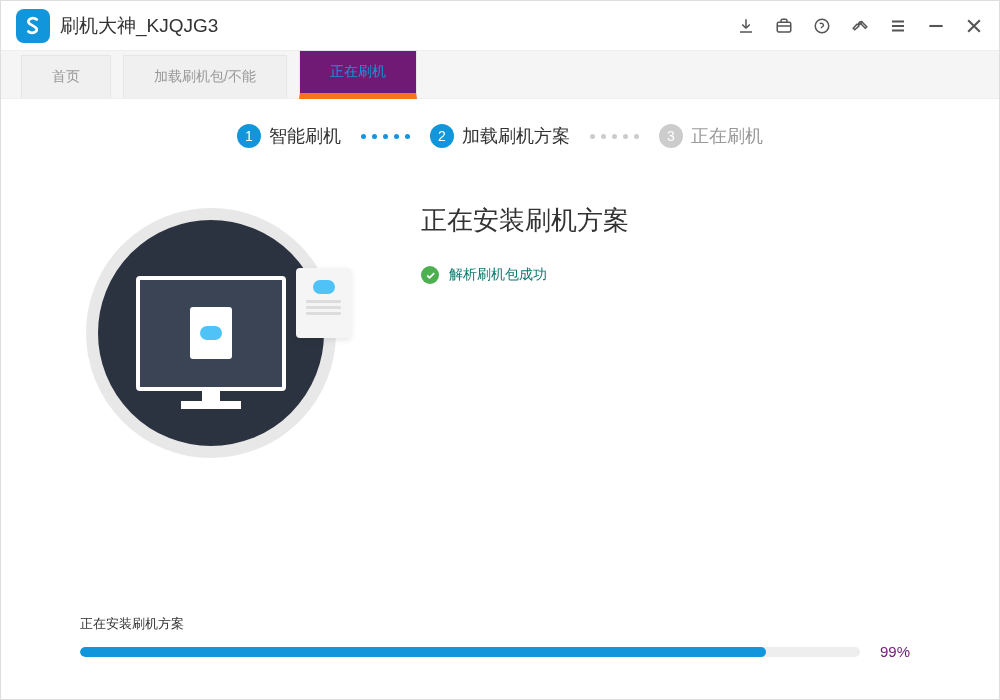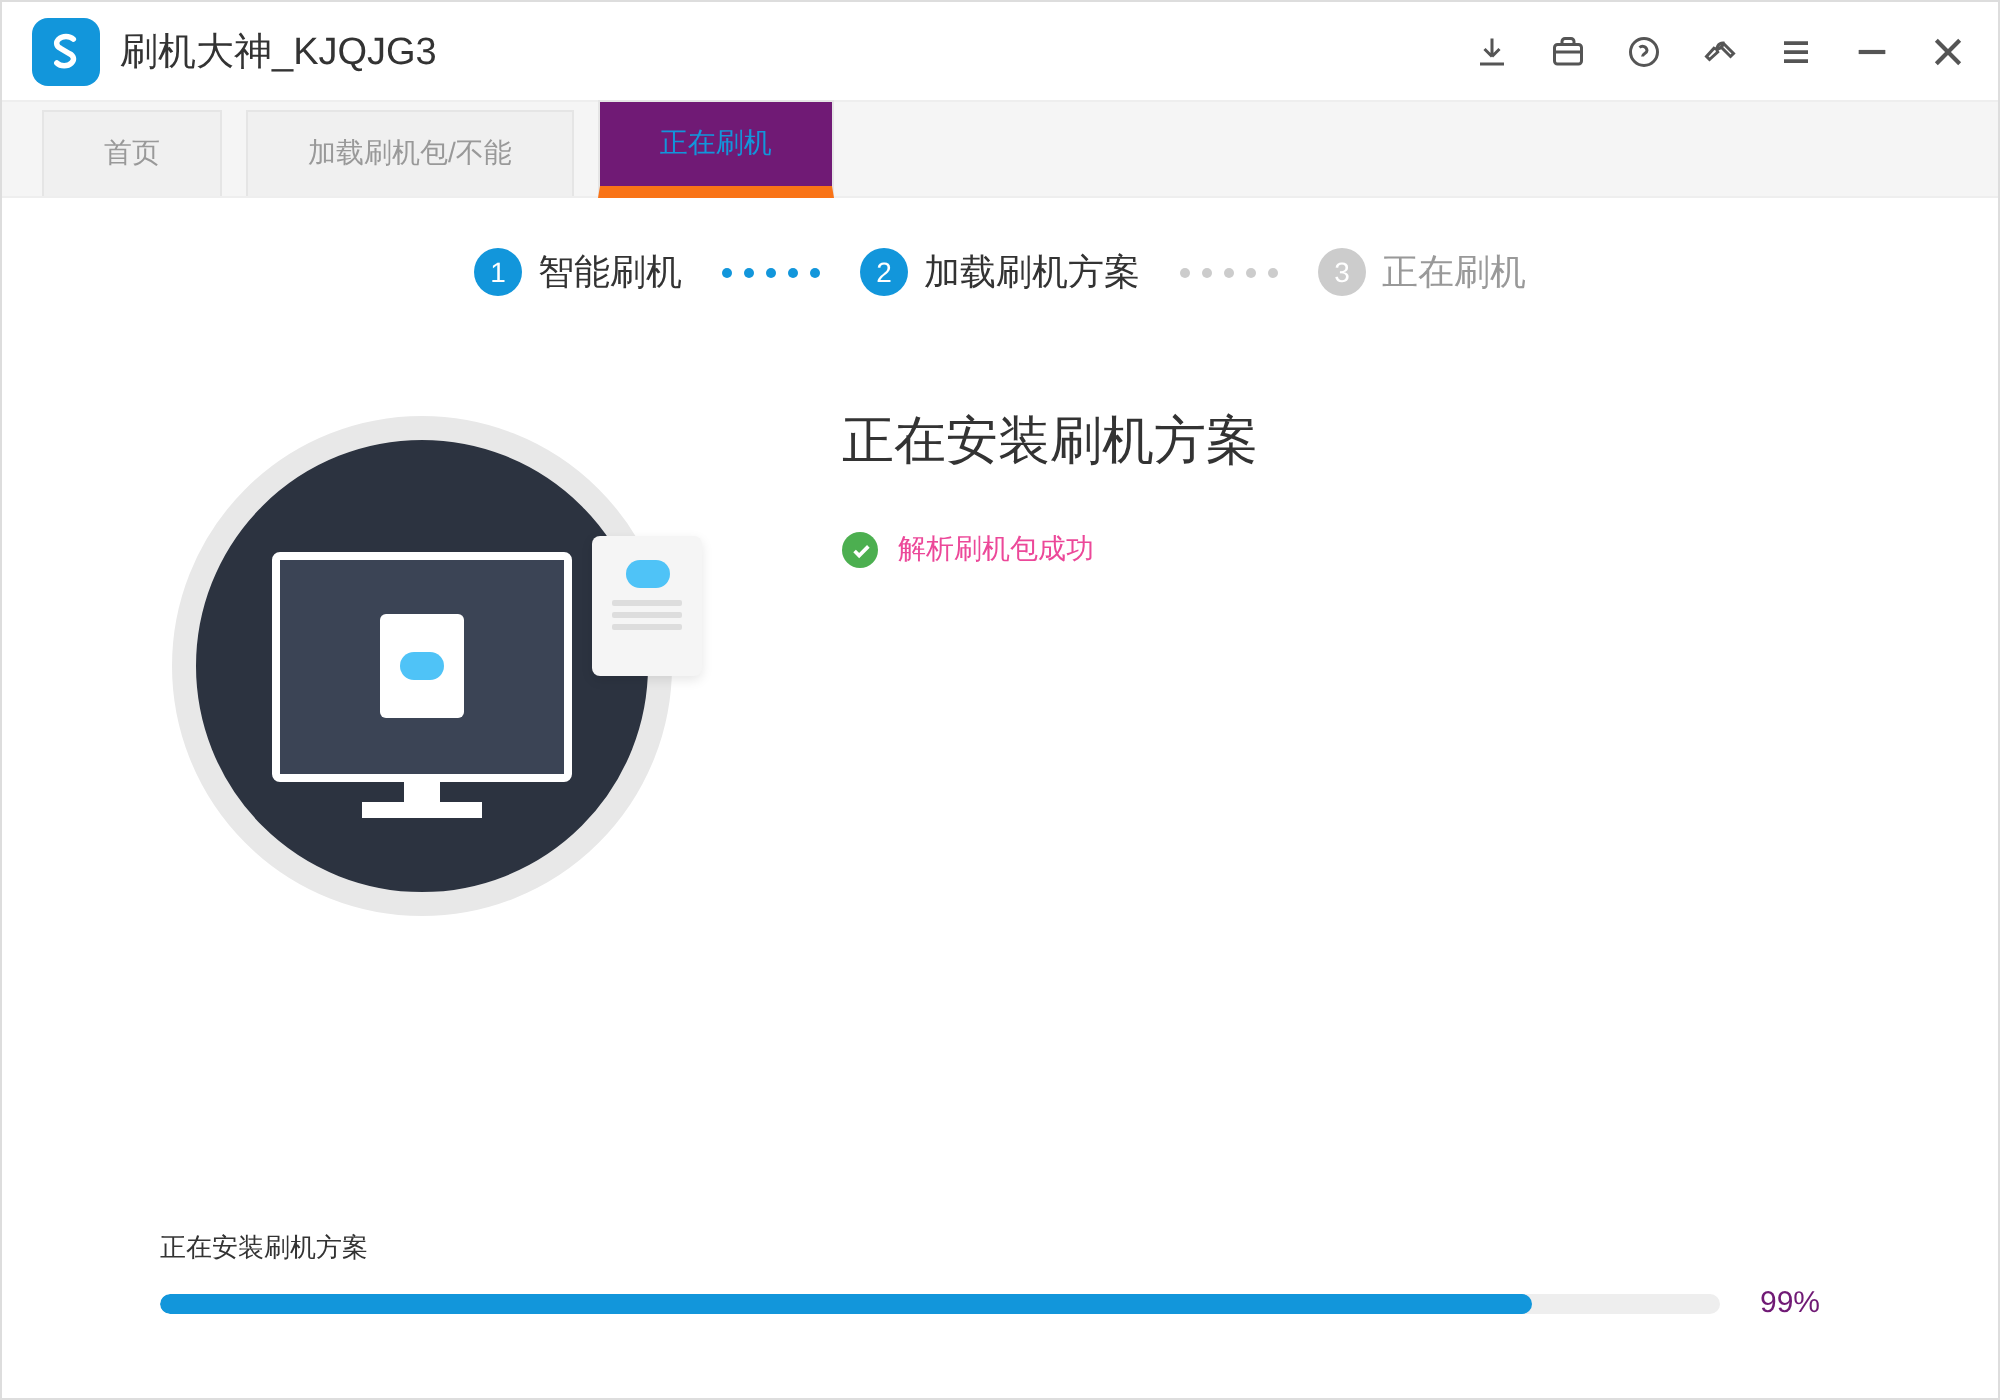--- a/index.html
+++ b/index.html
@@ -40,21 +40,21 @@
     .rom-badge { width: 22px; height: 14px; background: #4fc3f7; border-radius: 8px; font-size: 6px; color: #fff; display: flex; align-items: center; justify-content: center; }
     .floating-doc { position: absolute; top: 65px; right: -10px; width: 55px; height: 70px; background: #f5f5f5; border-radius: 4px; box-shadow: 0 2px 6px rgba(0,0,0,0.1); padding: 8px 6px; }
     .floating-doc .rom-badge2 { width: 22px; height: 14px; background: #4fc3f7; border-radius: 8px; margin: 4px auto 6px; }
     .floating-doc .line { height: 3px; background: #ddd; margin: 3px 4px; border-radius: 1px; }
     
     .status-area { flex: 1; padding-top: 0px; }
     .status-title { font-size: 26px; color: #333; margin-bottom: 28px; text-align: left; padding-left: 30px; }
     .status-item { display: flex; align-items: center; gap: 10px; margin-bottom: 16px; padding-left: 30px; }
     .check-icon { width: 18px; height: 18px; border-radius: 50%; background: #4caf50; display: flex; align-items: center; justify-content: center; flex-shrink: 0; }
     .check-icon svg { width: 11px; height: 11px; }
-    .status-text { font-size: 14px; color: #ec4899; }
+    .status-text { font-size: 14px; color: #0f766e; }
     
     .progress-area { position: absolute; bottom: 40px; left: 80px; right: 80px; }
     .progress-label { font-size: 13px; color: #333; margin-bottom: 10px; }
     .progress-row { display: flex; align-items: center; gap: 20px; }
     .progress-bar { flex: 1; height: 10px; background: #eee; border-radius: 5px; overflow: hidden; }
     .progress-fill { height: 100%; background: #1296db; border-radius: 5px; width: 88%; }
     .progress-pct { font-size: 15px; color: #701a75; min-width: 40px; }
   </style>
 </head>
 <body>

